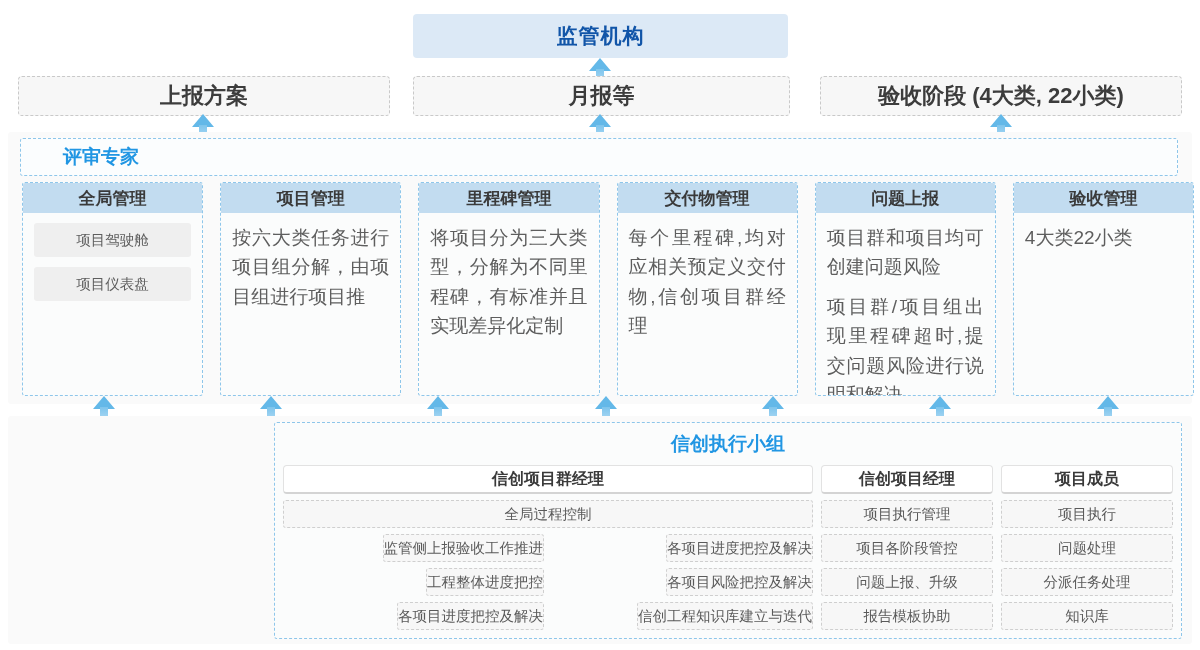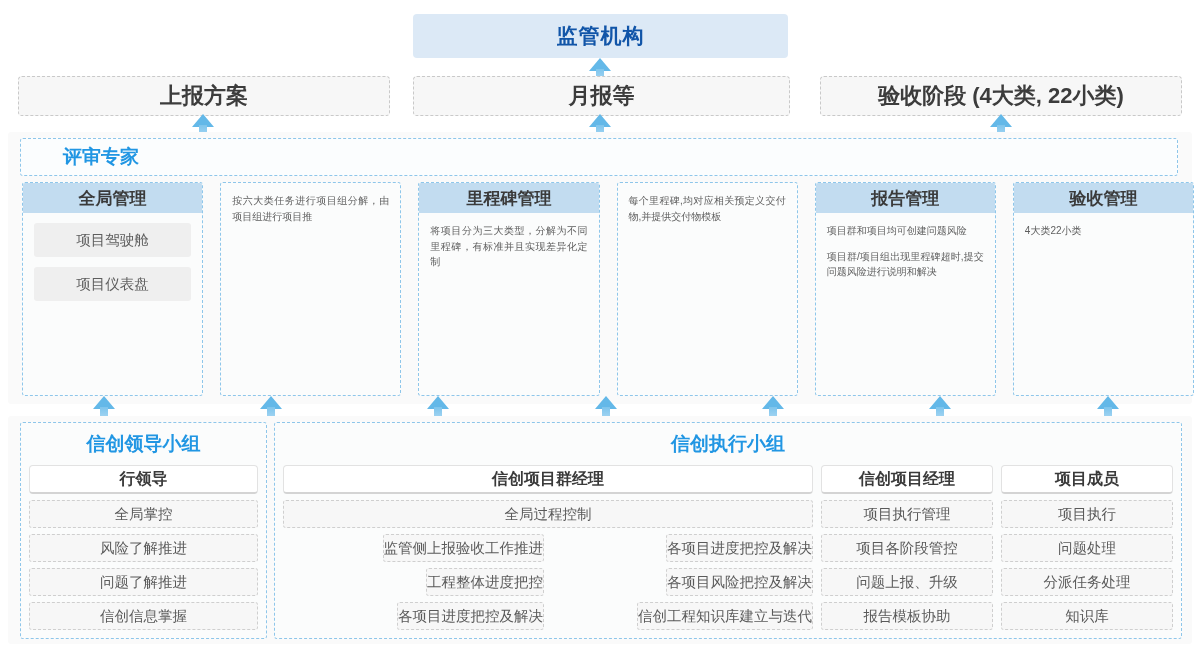--- a/index.html
+++ b/index.html
@@ -87,21 +87,21 @@
     height:30px;flex:0 0 30px;
     background:#c2dcf0;
     display:flex;align-items:center;justify-content:center;
     font-weight:bold;font-size:17px;color:#3a3a3a;
   }
   .col-body{
     flex:1 1 auto;padding:10px 11px 8px 11px;
     display:flex;flex-direction:column;gap:10px;
   }
   .col-desc{
-    font-size:10px;line-height:1.55;color:#5e5e5e;
+    font-size:19px;line-height:1.55;color:#5e5e5e;
     text-align:justify;text-align-last:left;
     word-break:break-all;
   }
   .chip{
     background:#efefef;border-radius:3px;
     height:34px;flex:0 0 34px;
     display:flex;align-items:center;justify-content:center;
     font-size:14.5px;color:#5e5e5e;
   }
 
@@ -192,40 +192,42 @@
 
       <div class="col">
         <div class="col-head">全局管理</div>
         <div class="col-body">
           <div class="chip">项目驾驶舱</div>
           <div class="chip">项目仪表盘</div>
         </div>
       </div>
 
       <div class="col">
+        <div class="col-head">项目管理</div>
         <div class="col-body">
           <div class="col-desc">按六大类任务进行项目组分解，由项目组进行项目推</div>
         </div>
       </div>
 
       <div class="col">
         <div class="col-head">里程碑管理</div>
         <div class="col-body">
           <div class="col-desc">将项目分为三大类型，分解为不同里程碑，有标准并且实现差异化定制</div>
         </div>
       </div>
 
       <div class="col">
-        <div class="col-body">
-          <div class="col-desc">每个里程碑,均对应相关预定义交付物,并提供交付物模板</div>
-        </div>
-      </div>
-
-      <div class="col">
-        <div class="col-head">报告管理</div>
+        <div class="col-head">交付物管理</div>
+        <div class="col-body">
+          <div class="col-desc">每个里程碑,均对应相关预定义交付物,信创项目群经理</div>
+        </div>
+      </div>
+
+      <div class="col">
+        <div class="col-head">问题上报</div>
         <div class="col-body">
           <div class="col-desc">项目群和项目均可创建问题风险</div>
           <div class="col-desc">项目群/项目组出现里程碑超时,提交问题风险进行说明和解决</div>
         </div>
       </div>
 
 
       <div class="col">
         <div class="col-head">验收管理</div>
         <div class="col-body">
@@ -260,32 +262,20 @@
       <div class="head"></div>
       <div class="shaft"></div>
     </div>
   <div class="arrow" style="left:1097px;top:392px;">
       <div class="head"></div>
       <div class="shaft"></div>
     </div>
 
   <div class="bot-wrap">
 
-    <div class="group" id="grp-lead">
-      <div class="group-title">信创领导小组</div>
-      <div class="role-cols">
-        <div class="role-col">
-          <div class="role-head">行领导</div>
-          <div class="role-item">全局掌控</div>
-          <div class="role-item">风险了解推进</div>
-          <div class="role-item">问题了解推进</div>
-          <div class="role-item">信创信息掌握</div>
-        </div>
-      </div>
-    </div>
 
     <div class="group" id="grp-exec">
       <div class="group-title">信创执行小组</div>
       <div class="exec-inner">
 
         <div class="pgm-col">
           <div class="role-head">信创项目群经理</div>
           <div class="role-item">全局过程控制</div>
           <div class="pgm-sub">
             <div class="sub">

